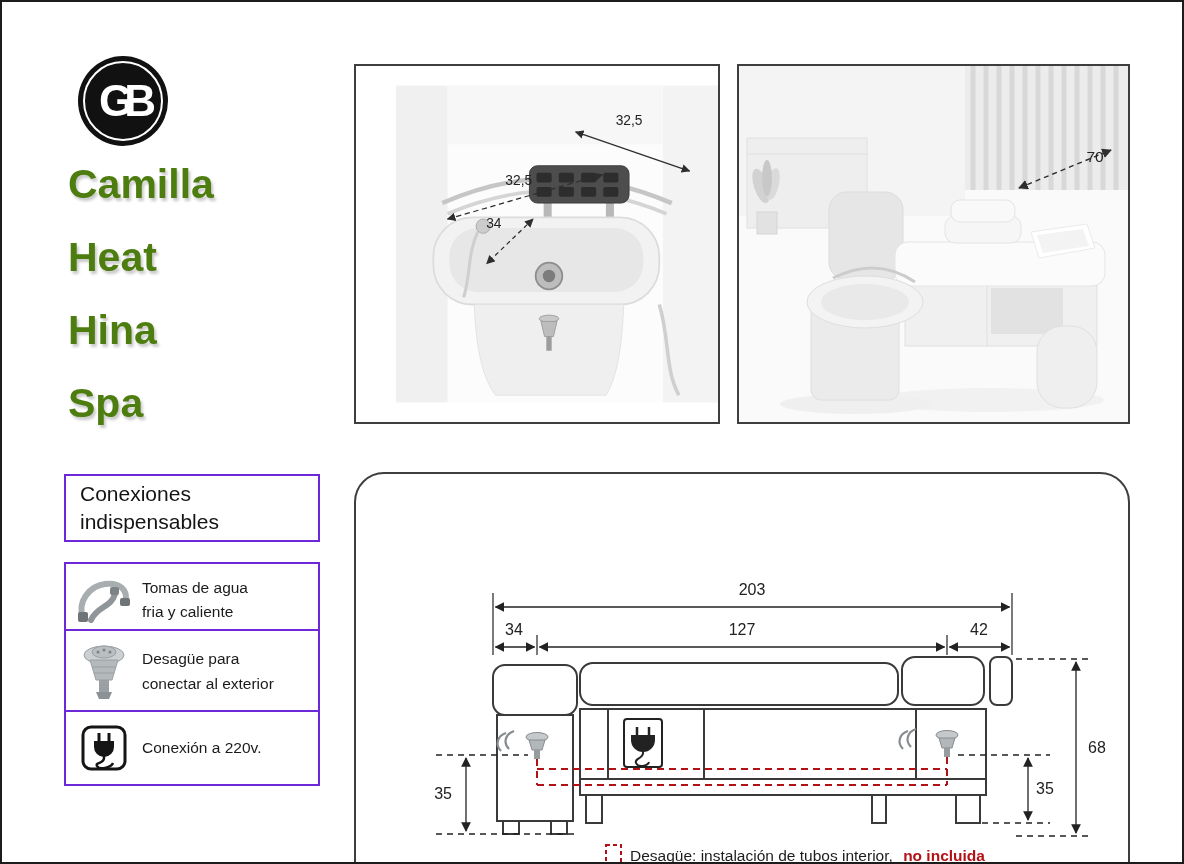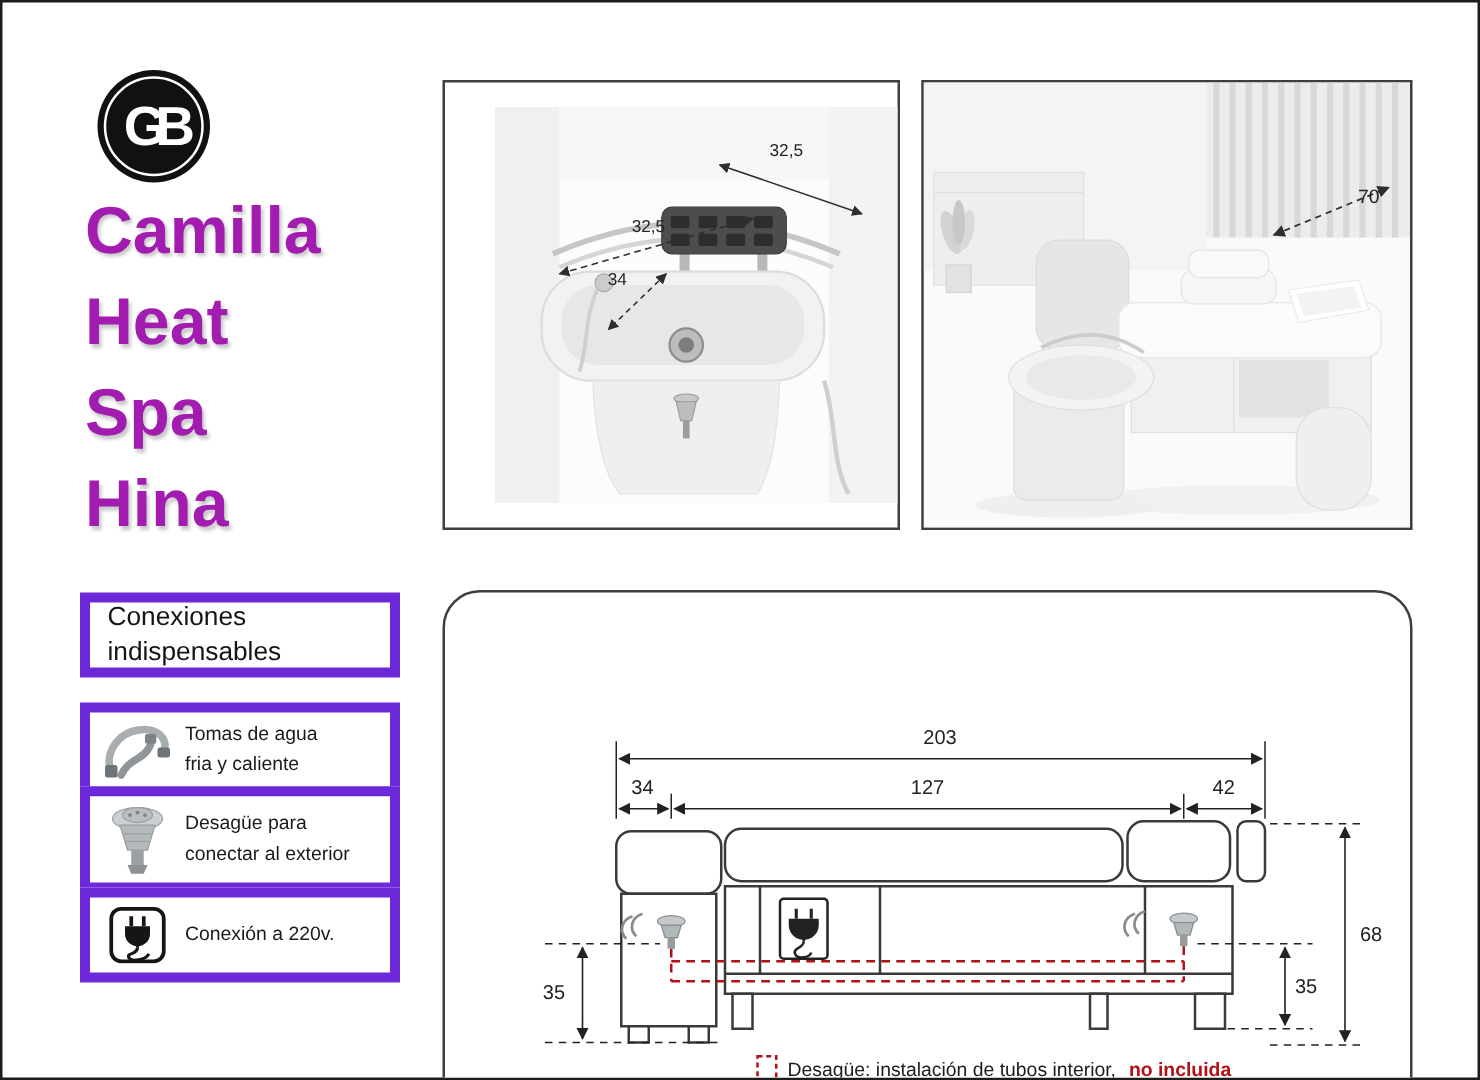--- a/index.html
+++ b/index.html
@@ -4,30 +4,30 @@
 <style>
   html,body{margin:0;padding:0;background:#ffffff;}
   .page{
     position:relative;width:1184px;height:864px;background:#ffffff;
     border:2px solid #1c1c1c;box-sizing:border-box;overflow:hidden;
     font-family:"Liberation Sans",sans-serif;color:#1d1d1d;
   }
   
   .logo{position:absolute;left:74px;top:52px;width:94px;height:94px;}
   
-  .title{position:absolute;left:66px;top:146px;font-weight:bold;font-size:53px;
-         line-height:73px;color:#a21caf;text-shadow:2px 3px 3px rgba(0,0,0,0.22);}
+  .title{position:absolute;left:66px;top:146px;font-weight:bold;font-size:41px;
+         line-height:73px;color:#4d7c0f;text-shadow:2px 3px 3px rgba(0,0,0,0.22);}
   
   .frame{position:absolute;border:2px solid #3e3e3e;background:#fff;box-sizing:border-box;}
   .frame svg{display:block;width:100%;height:100%;}
   #frame-basin{left:352px;top:62px;width:366px;height:360px;padding-left:40px;}
   #frame-room{left:735px;top:62px;width:393px;height:360px;}
   #frame-diagram{left:352px;top:470px;width:776px;height:456px;border-radius:30px;}
   
-  .cbox{position:absolute;left:62px;width:256px;border:8px solid #6d28d9;background:#fff;
+  .cbox{position:absolute;left:62px;width:256px;border:2px solid #6d28d9;background:#fff;
         box-sizing:border-box;display:flex;align-items:center;}
   #cbox-header{top:472px;height:68px;flex-direction:column;align-items:flex-start;
                justify-content:center;padding-left:14px;font-size:21px;line-height:1.32;color:#141414;}
   #cbox-water{top:560px;height:76px;}
   #cbox-drain{top:627px;height:85px;}
   #cbox-power{top:708px;height:76px;}
   .cicon{flex:0 0 76px;display:flex;justify-content:center;align-items:center;}
   .clabel{flex:1;font-size:15.5px;line-height:1.55;color:#1b1b1b;padding-right:18px;}
   svg text{font-family:"Liberation Sans",sans-serif;}
 </style>
@@ -40,22 +40,22 @@
     <svg viewBox="0 0 94 94">
       <circle cx="47" cy="47" r="45" fill="#111111"></circle>
       <circle cx="47" cy="47" r="39" fill="none" stroke="#ffffff" stroke-width="2"></circle>
       <text x="47" y="62" text-anchor="middle" font-family="DejaVu Serif, serif" font-size="44" font-weight="bold" fill="#ffffff" letter-spacing="-9">GB</text>
     </svg>
   </div>
 
   <div class="title">
     <div>Camilla</div>
     <div>Heat</div>
+    <div>Hina</div>
     <div>Spa</div>
-    <div>Hina</div>
   </div>
 
   <div class="frame" id="frame-basin">
     <svg viewBox="0 0 362 356">
       <defs>
         <marker id="arA" viewBox="0 0 10 10" refX="9" refY="5" markerWidth="7" markerHeight="7" orient="auto-start-reverse">
           <path d="M0 0 L10 5 L0 10 z" fill="#2e2e2e"></path>
         </marker>
       </defs>
       <g>

